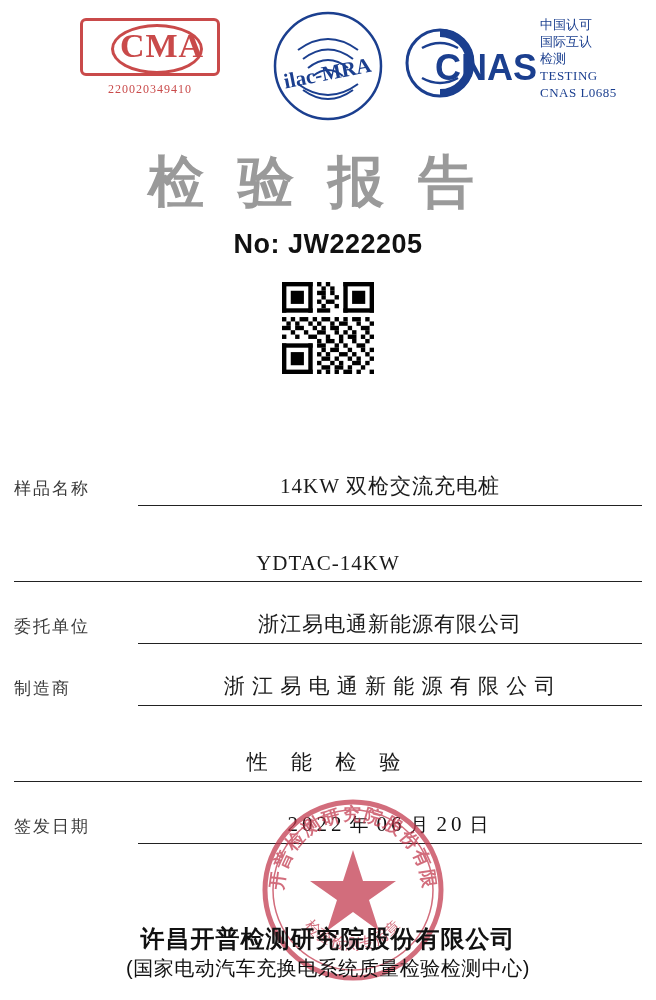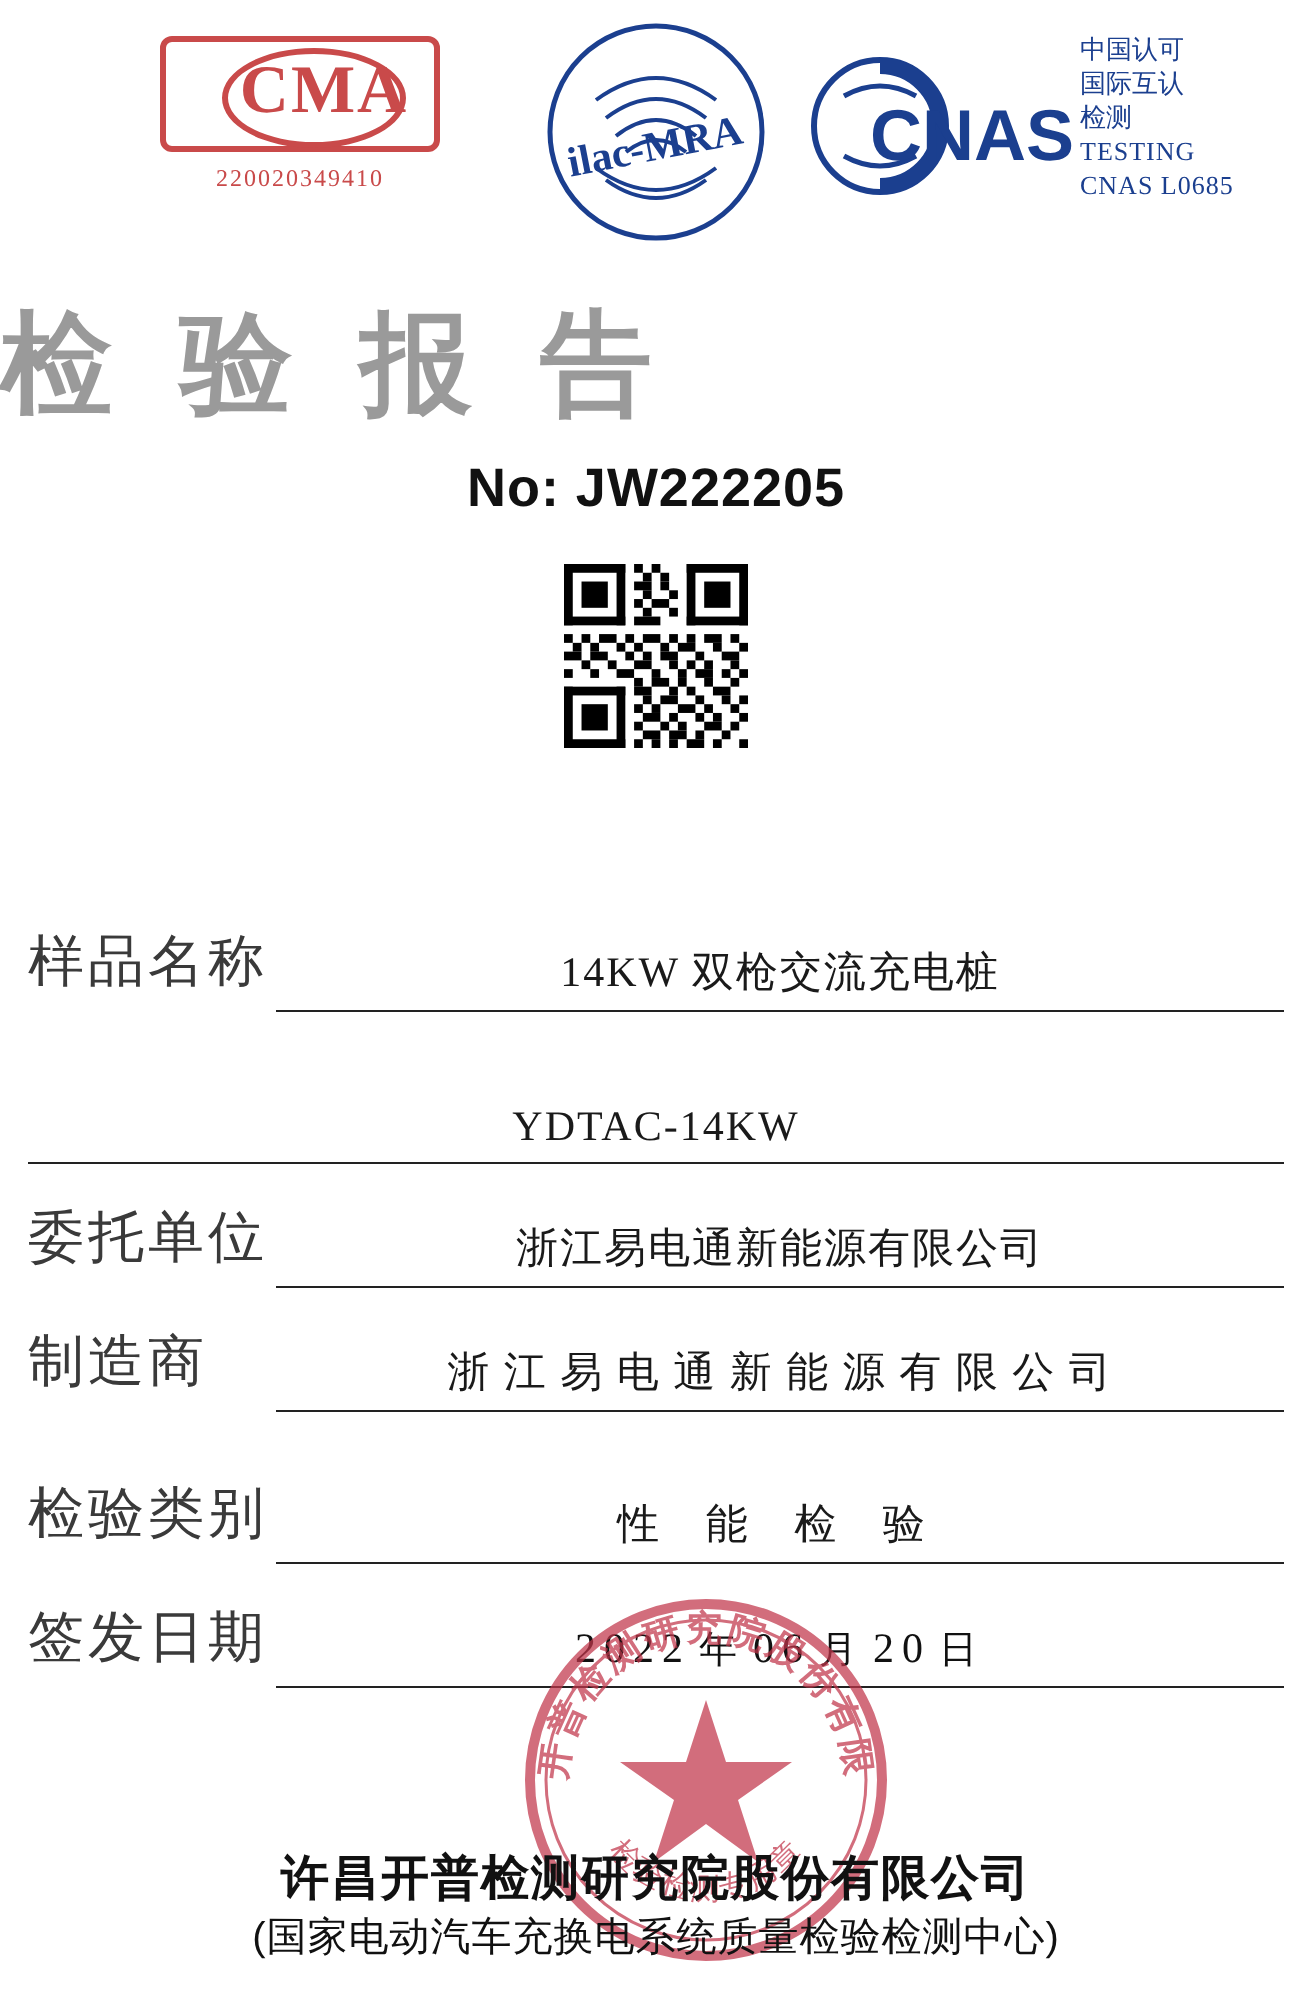--- a/index.html
+++ b/index.html
@@ -94,21 +94,21 @@
     width: 110px;
     color: #1b3f8f;
     font-family: "Liberation Serif", serif;
     font-size: 13px;
     line-height: 17px;
   }
   .cnas-side .en { letter-spacing: 0.5px; }
 
   
   .title {
-    text-align: left;
+    text-align: center;
     font-family: "Liberation Sans", sans-serif;
     font-size: 56px;
     font-weight: bold;
     color: #9a9a9a;
     letter-spacing: 34px;
     margin-top: 12px;
     line-height: 70px;
   }
   .report-no {
     text-align: center;
@@ -139,21 +139,21 @@
     padding: 0 14px 0 14px;
   }
   .field {
     display: flex;
     align-items: flex-end;
     height: 62px;
   }
   .field.gap { margin-top: 14px; }
   .field-label {
     font-family: "Liberation Sans", sans-serif;
-    font-size: 28px;
+    font-size: 17px;
     color: #3a3a3a;
     width: 124px;
     flex: none;
     letter-spacing: 2px;
     padding-bottom: 6px;
   }
   .field-value {
     flex: 1;
     border-bottom: 1.5px solid #222;
     text-align: center;
@@ -395,21 +395,20 @@
     <div class="field-label">委托单位</div>
     <div class="field-value">浙江易电通新能源有限公司</div>
   </div>
 
   <div class="field">
     <div class="field-label">制造商</div>
     <div class="field-value">浙 江 易 电 通 新 能 源 有 限 公 司</div>
   </div>
 
   <div class="field gap">
-    <div class="field-label">检验类别</div>
     <div class="field-value spaced">性 能 检 验</div>
   </div>
 
   <div class="field">
     <div class="field-label">签发日期</div>
     <div class="date-line">
       <span>2022</span>
       <span class="date-unit">年</span>
       <span>06</span>
       <span class="date-unit">月</span>

